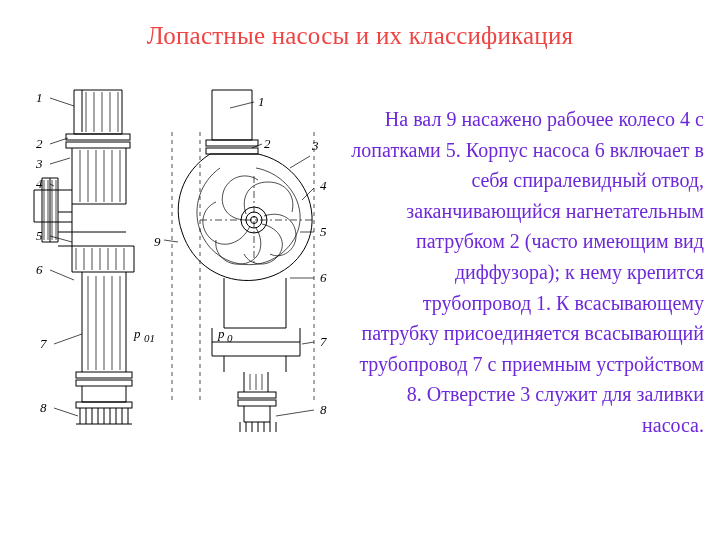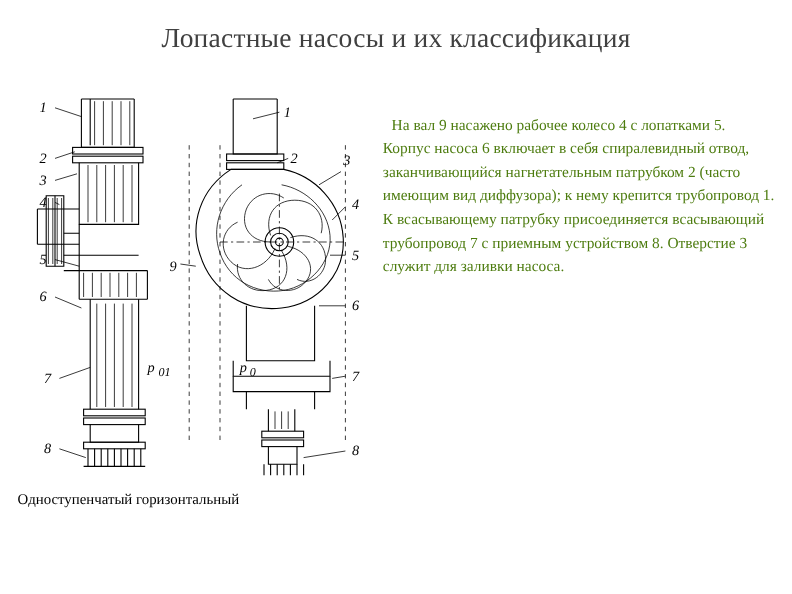--- a/index.html
+++ b/index.html
@@ -21,41 +21,41 @@
     height: 540px;
   }
   .title {
     position: absolute;
     left: 0;
     top: 22px;
     width: 720px;
     text-align: center;
     font-family: "Liberation Serif", serif;
     font-size: 25px;
-    color: #404040;
+    color: #ef4444;
     letter-spacing: 0.2px;
     white-space: nowrap;
   }
   .figure {
     position: absolute;
     left: 14px;
     top: 72px;
     width: 360px;
     height: 360px;
   }
   .body-text {
     position: absolute;
     left: 348px;
     top: 104px;
     width: 356px;
     font-family: "Liberation Serif", serif;
-    font-size: 14px;
+    font-size: 20px;
     line-height: 1.53;
-    color: #4d7c0f;
-    text-align: left;
+    color: #6d28d9;
+    text-align: right;
     text-indent: 8px;
   }
   .caption {
     position: absolute;
     left: 16px;
     top: 444px;
     width: 330px;
     font-family: "Liberation Serif", serif;
     font-size: 13.5px;
     line-height: 1.42;
@@ -209,16 +209,15 @@
       <text class="lbl-s" x="130" y="270">01</text>
       <text class="lbl" x="204" y="266">p</text>
       <text class="lbl-s" x="213" y="270">0</text>
 
     </svg>
   </div>
 
   <div class="body-text">На вал 9 насажено рабочее колесо 4 с лопатками 5. Корпус насоса 6 включает в себя спиралевидный отвод, заканчивающийся нагнетательным патрубком 2 (часто имеющим вид диффузора); к нему крепится трубопровод 1. К всасывающему патрубку присоединяется всасывающий трубопровод 7 с приемным устройством 8. Отверстие 3 служит для заливки насоса.</div>
 
   <div class="caption">
-    <div>Одноступенчатый горизонтальный</div>
   </div>
 
 </div>
 
 </body></html>

